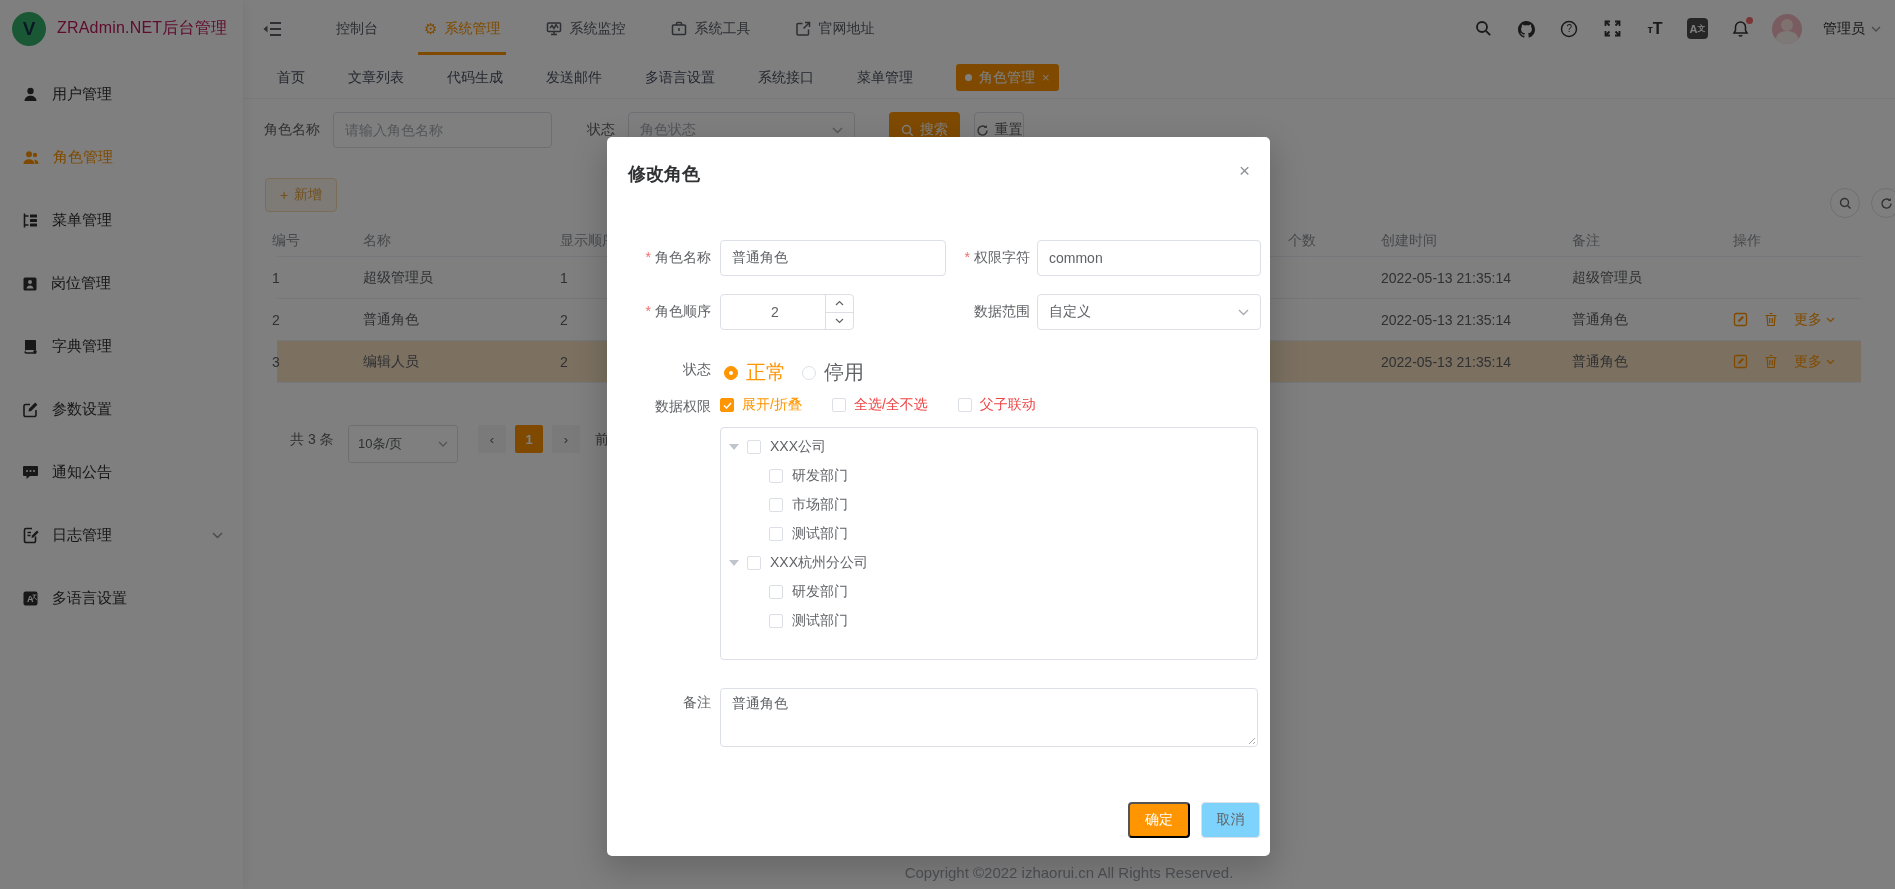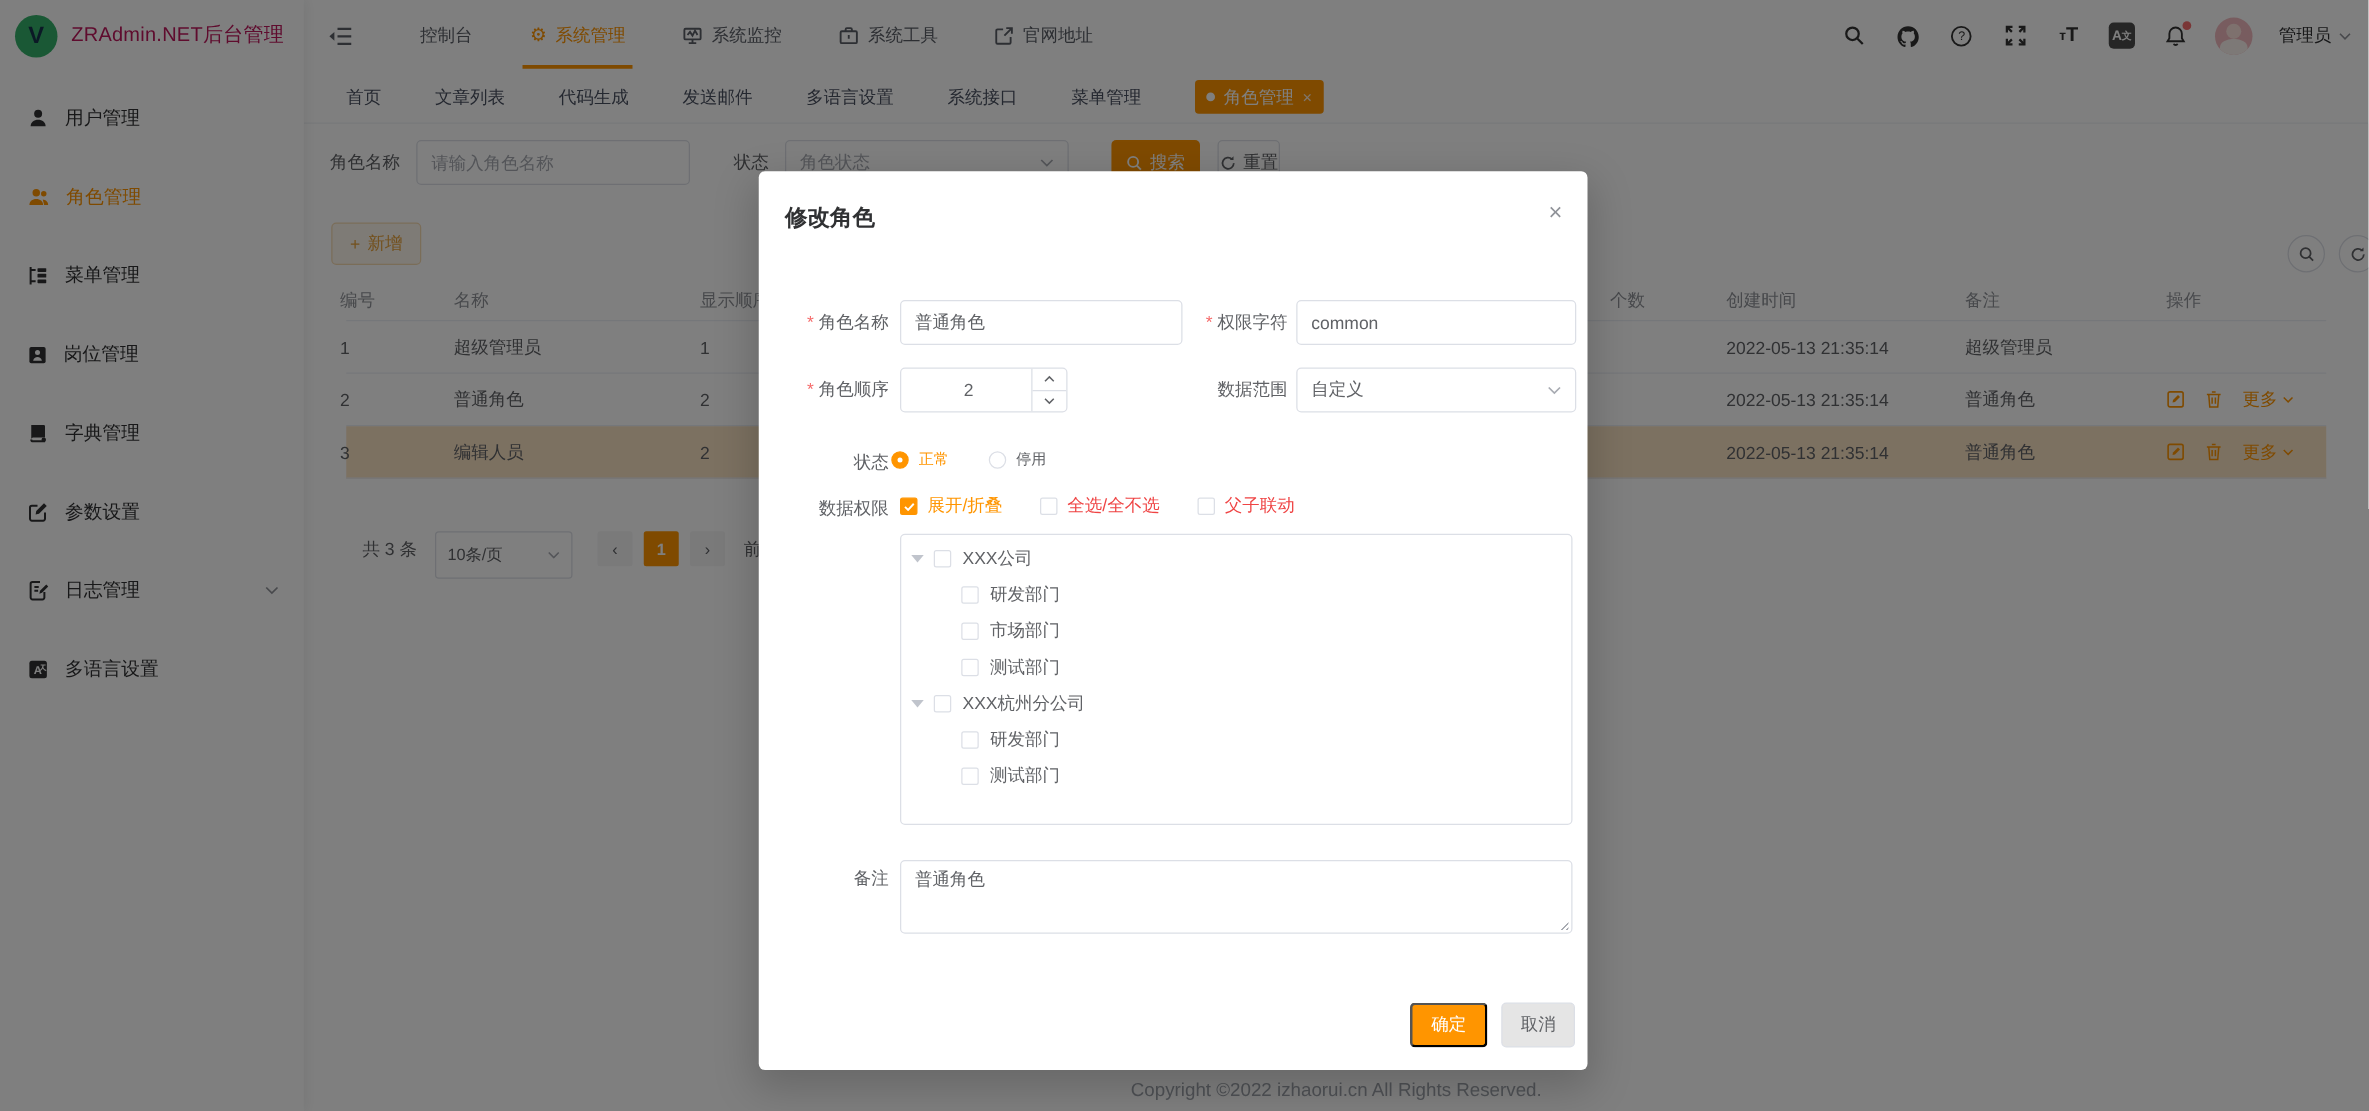--- a/index.html
+++ b/index.html
@@ -84,21 +84,21 @@
   .dlg-close{position:absolute;right:20px;top:24px;font-size:19px;color:#909399;cursor:pointer;line-height:1}
   .dl{position:absolute;left:0;width:104px;text-align:right;font-size:14px;color:#606266}
   .dl2{position:absolute;left:240px;width:183px;text-align:right;font-size:14px;color:#606266}
   .req{color:var(--red-ast);margin-right:4px}
   .dfld{position:absolute;height:36px;border:1px solid #dcdfe6;border-radius:4px;background:#fff;display:flex;align-items:center;padding:0 11px;font-size:14px;color:#606266}
   .dfld input{border:none;outline:none;width:100%;font:inherit;color:#606266;background:transparent}
   .spin input{text-align:center;padding-right:24px}
   .spin-ctl{position:absolute;right:0;top:0;bottom:0;width:28px;border-left:1px solid #dcdfe6;display:flex;flex-direction:column}
   .spin-ctl span{flex:1;display:flex;align-items:center;justify-content:center;color:#606266;cursor:pointer}
   .spin-ctl span:first-child{border-bottom:1px solid #dcdfe6}
-  .radio-row{position:absolute;left:106px;top:222px;display:flex;align-items:center;gap:32px;font-size:12px}
+  .radio-row{position:absolute;left:117px;top:222px;display:flex;align-items:center;gap:16px;font-size:20px}
   .radio{display:flex;align-items:center;gap:8px;cursor:pointer;color:#606266}
   .rdot{width:14px;height:14px;border-radius:50%;border:1px solid #dcdfe6;background:#fff}
   .radio.on{color:var(--accent)}
   .radio.on .rdot{border-color:var(--accent);background:var(--accent);position:relative}
   .radio.on .rdot::after{content:"";position:absolute;left:4px;top:4px;width:4px;height:4px;border-radius:50%;background:#fff}
   .check-row{position:absolute;left:113px;top:259px;display:flex;align-items:center;gap:30px;font-size:14px}
   .chk{display:flex;align-items:center;gap:8px;cursor:pointer;color:#ef4444}
   .cbox{width:14px;height:14px;border-radius:2px;border:1px solid #dcdfe6;background:#fff;display:flex;align-items:center;justify-content:center}
   .chk.on{color:var(--accent)}
   .chk.on .cbox{background:var(--accent);border-color:var(--accent)}
@@ -107,21 +107,21 @@
   .tnode.l0{padding-left:8px}
   .tnode.l1{padding-left:48px}
   .caret{width:0;height:0;border-left:5px solid transparent;border-right:5px solid transparent;border-top:6px solid #c0c4cc;margin-right:8px}
   .tnode .cbox{margin-right:9px}
   .remark-box{position:absolute;left:113px;top:551px;width:538px;height:59px;border:1px solid #dcdfe6;border-radius:4px;padding:6px 11px;font-size:14px;color:#606266;position:absolute}
   .remark-box textarea{width:100%;height:100%;border:none;outline:none;resize:none;font:inherit;color:#606266;background:transparent}
   .resize-grip{position:absolute;right:2px;bottom:2px;width:9px;height:9px;background:
     repeating-linear-gradient(135deg,transparent 0 2px,#a8abb2 2px 3px);clip-path:polygon(100% 0,100% 100%,0 100%)}
   .dlg-btn{position:absolute;top:665px;height:36px;border-radius:4px;font-size:14px;display:flex;align-items:center;justify-content:center;cursor:pointer}
   .btn-ok{left:521px;width:62px;background:var(--accent);color:#fff}
-  .btn-cancel{left:594px;width:59px;background:#e5e5e5;border:1px solid #dcdfe6;color:#606266}
+  .btn-cancel{left:594px;width:59px;background:#7dd3fc;border:1px solid #dcdfe6;color:#606266}
 </style>
 </head>
 <body>
 
 <div id="app">
 
   <aside class="sidebar">
     <div class="logo-row">
       <div class="logo-badge">V</div>
       <div class="logo-title">ZRAdmin.NET后台管理</div>
@@ -167,20 +167,29 @@
             <circle class="mif" cx="13" cy="13.8" r="1.8"></circle>
           </svg>
         <span>字典管理</span>
       </li>
       <li>
         <svg width="17" height="17" viewBox="0 0 17 17">
             <path class="mi" d="M14 9v5a1.5 1.5 0 0 1-1.5 1.5h-9A1.5 1.5 0 0 1 2 14V5a1.5 1.5 0 0 1 1.5-1.5H8"></path>
             <path class="mif" d="M6.5 10.5 7 7.8l6.2-6.2 2.2 2.2-6.2 6.2z"></path>
           </svg>
         <span>参数设置</span>
+      </li>
+      <li>
+        <svg width="17" height="17" viewBox="0 0 17 17">
+            <path class="mif" d="M2 2h13a1 1 0 0 1 1 1v8a1 1 0 0 1-1 1H8l-3.5 3v-3H2a1 1 0 0 1-1-1V3a1 1 0 0 1 1-1z"></path>
+            <circle cx="5" cy="7" r="1" fill="#fff"></circle>
+            <circle cx="8.5" cy="7" r="1" fill="#fff"></circle>
+            <circle cx="12" cy="7" r="1" fill="#fff"></circle>
+          </svg>
+        <span>通知公告</span>
       </li>
       <li>
         <svg width="17" height="17" viewBox="0 0 17 17">
             <path class="mi" d="M13.5 9.5V14a1.5 1.5 0 0 1-1.5 1.5H4A1.5 1.5 0 0 1 2.5 14V3A1.5 1.5 0 0 1 4 1.5h6"></path>
             <path class="mi" d="M5.5 5.5H9M5.5 8.5h3"></path>
             <path class="mif" d="M9.5 11 10 8.6l5-5 1.6 1.6-5 5z"></path>
           </svg>
         <span>日志管理</span>
         <svg class="sub-arrow" width="11" height="7" viewBox="0 0 11 7">
             <polyline points="1,1 5.5,5.5 10,1" fill="none" stroke="#909399" stroke-width="1.4"></polyline>

